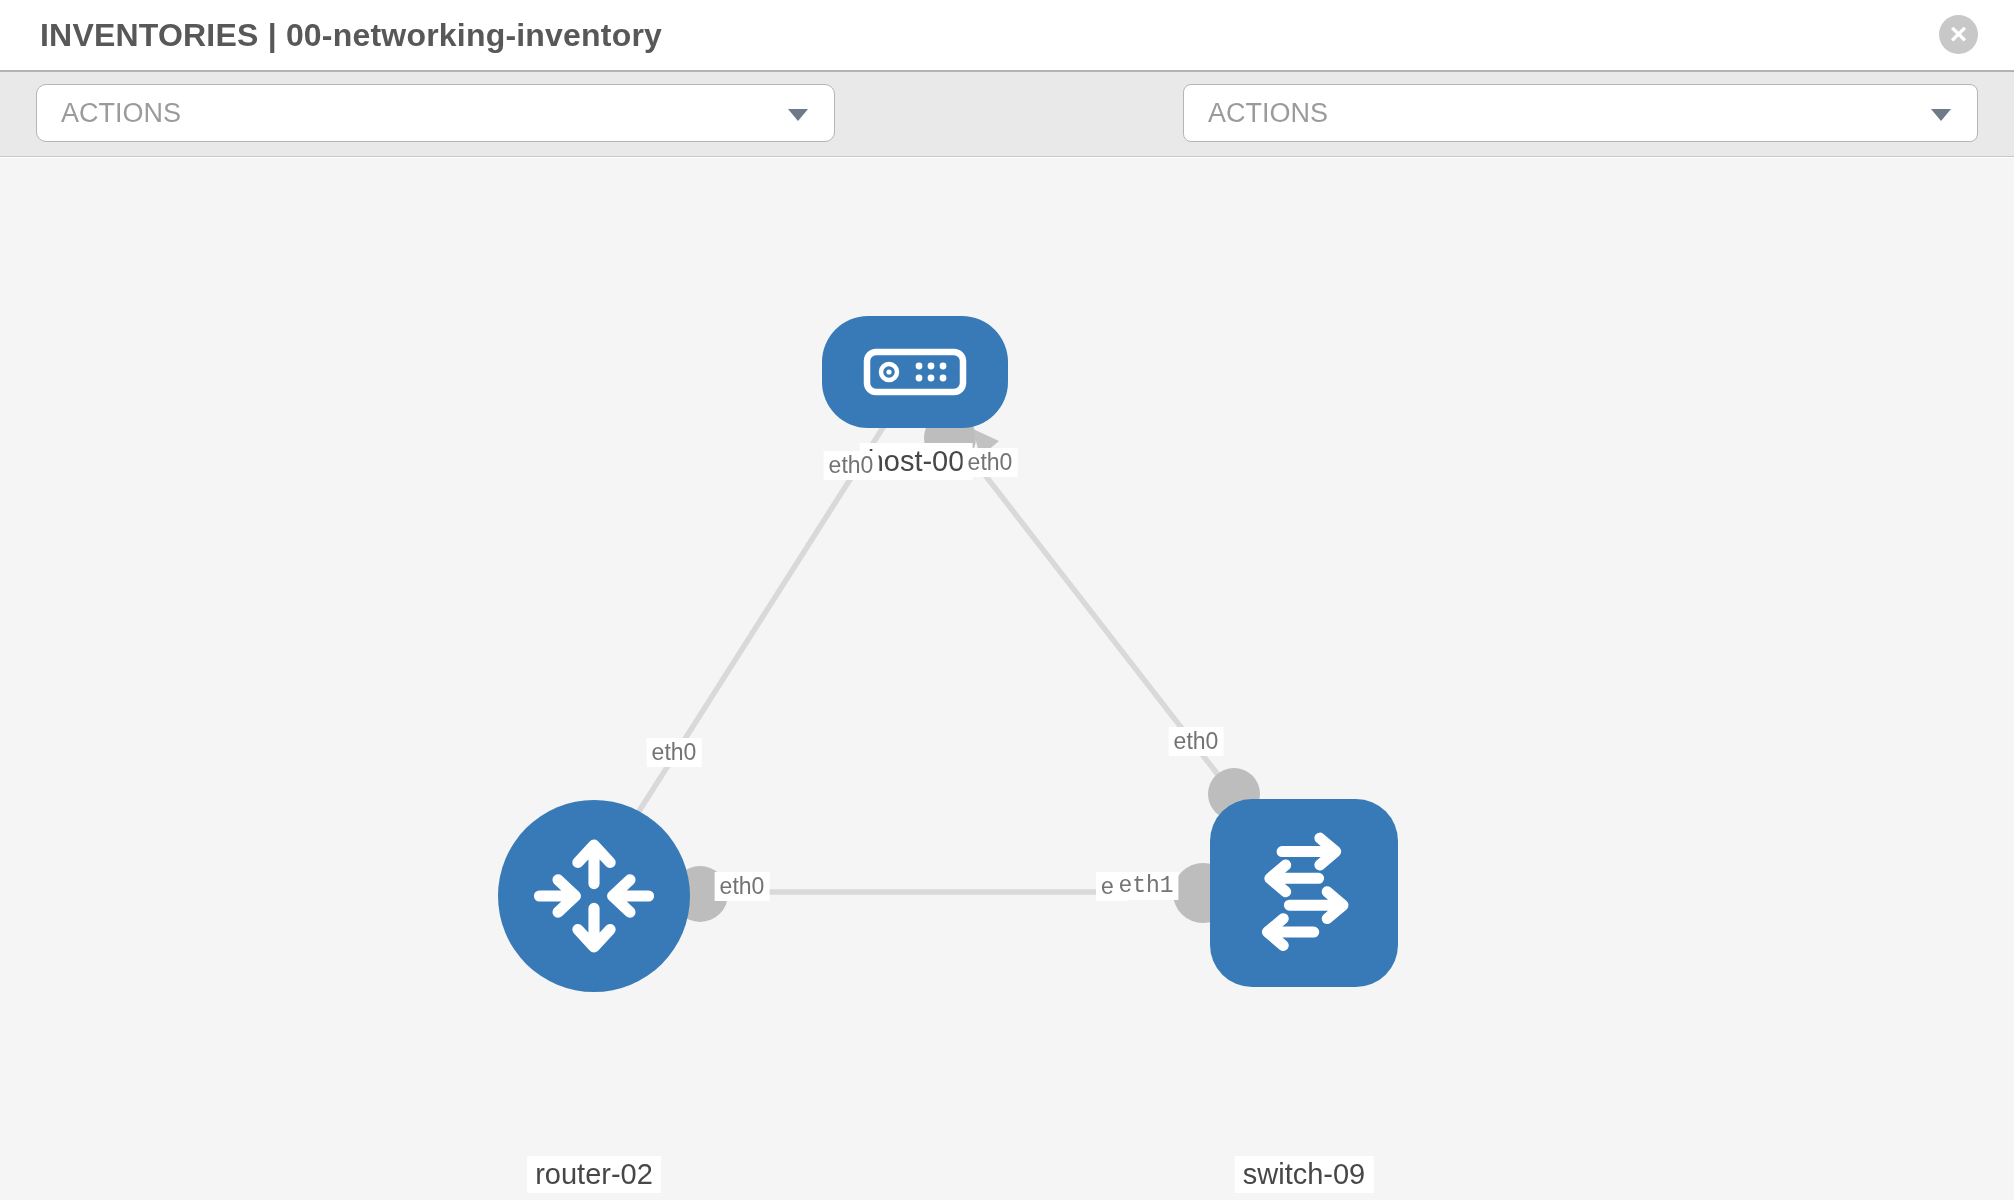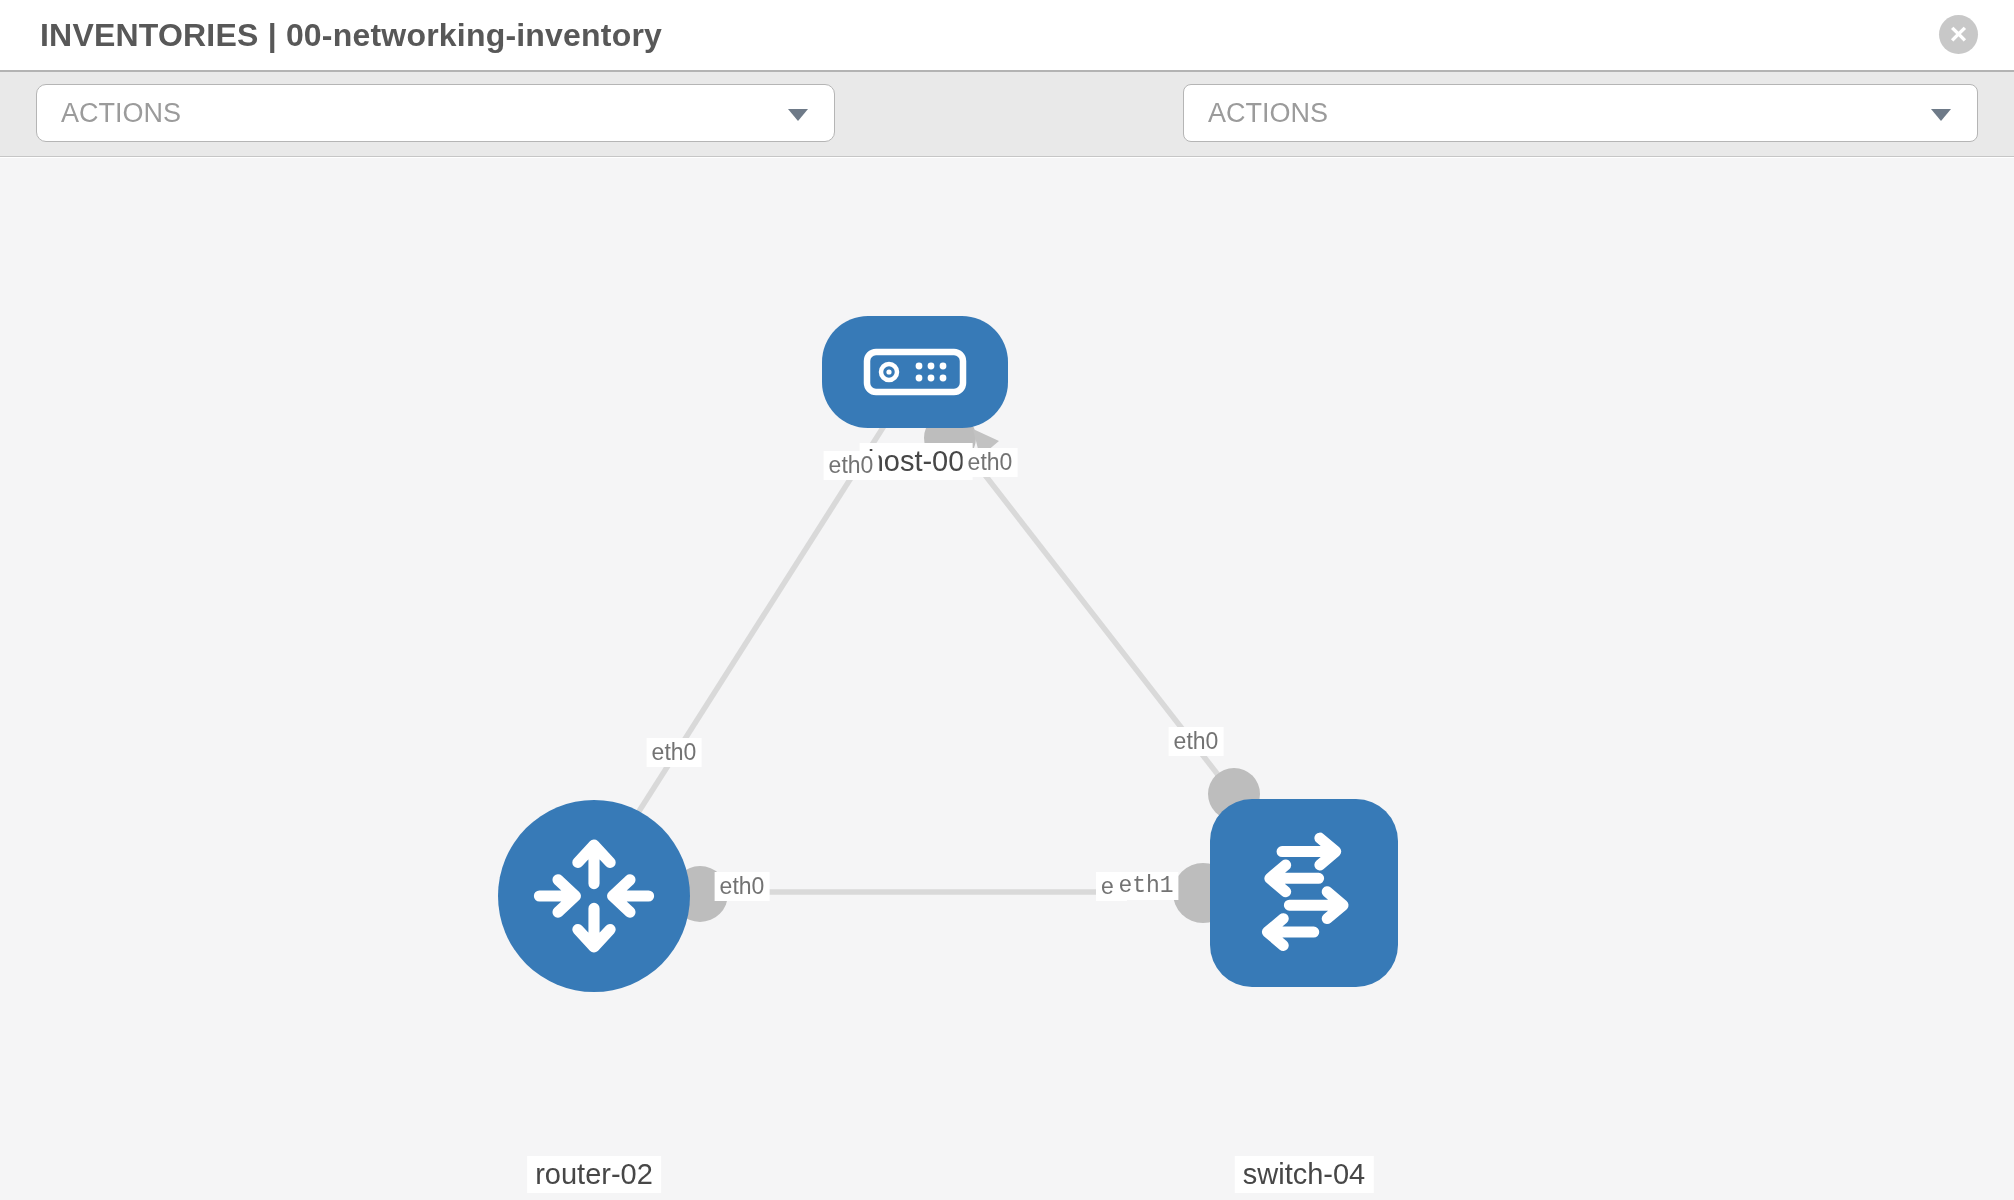--- a/index.html
+++ b/index.html
@@ -138,21 +138,21 @@
           <path d="M32,16 L74,16 M63,5 L76,16 L63,27"></path>
           <path d="M62,38 L24,38 M35,27 L22,38 L35,49"></path>
           <path d="M38,60 L80,60 M69,49 L82,60 L69,71"></path>
           <path d="M58,82 L22,82 M33,71 L20,82 L33,93"></path>
         </g>
       </svg>
     </div>
 
     <div class="nlabel" style="left:916px; top:285px;">host-00</div>
     <div class="nlabel" style="left:594px; top:998px;">router-02</div>
-    <div class="nlabel" style="left:1304px; top:998px;">switch-04</div>
+    <div class="nlabel" style="left:1304px; top:998px;">switch-09</div>
 
     <div class="ilabel" style="left:851px; top:293px;">eth0</div>
     <div class="ilabel" style="left:990px; top:290px;">eth0</div>
     <div class="ilabel" style="left:674px; top:580px;">eth0</div>
     <div class="ilabel" style="left:1196px; top:569px;">eth0</div>
     <div class="ilabel" style="left:742px; top:714px;">eth0</div>
     <div class="ilabel ilabel-clip" style="left:1096px; top:714px;">eth0</div>
     <div class="ilabel" style="left:1146px; top:714px;font-family:Liberation Mono, monospace;">eth1</div>
 
   </div>

